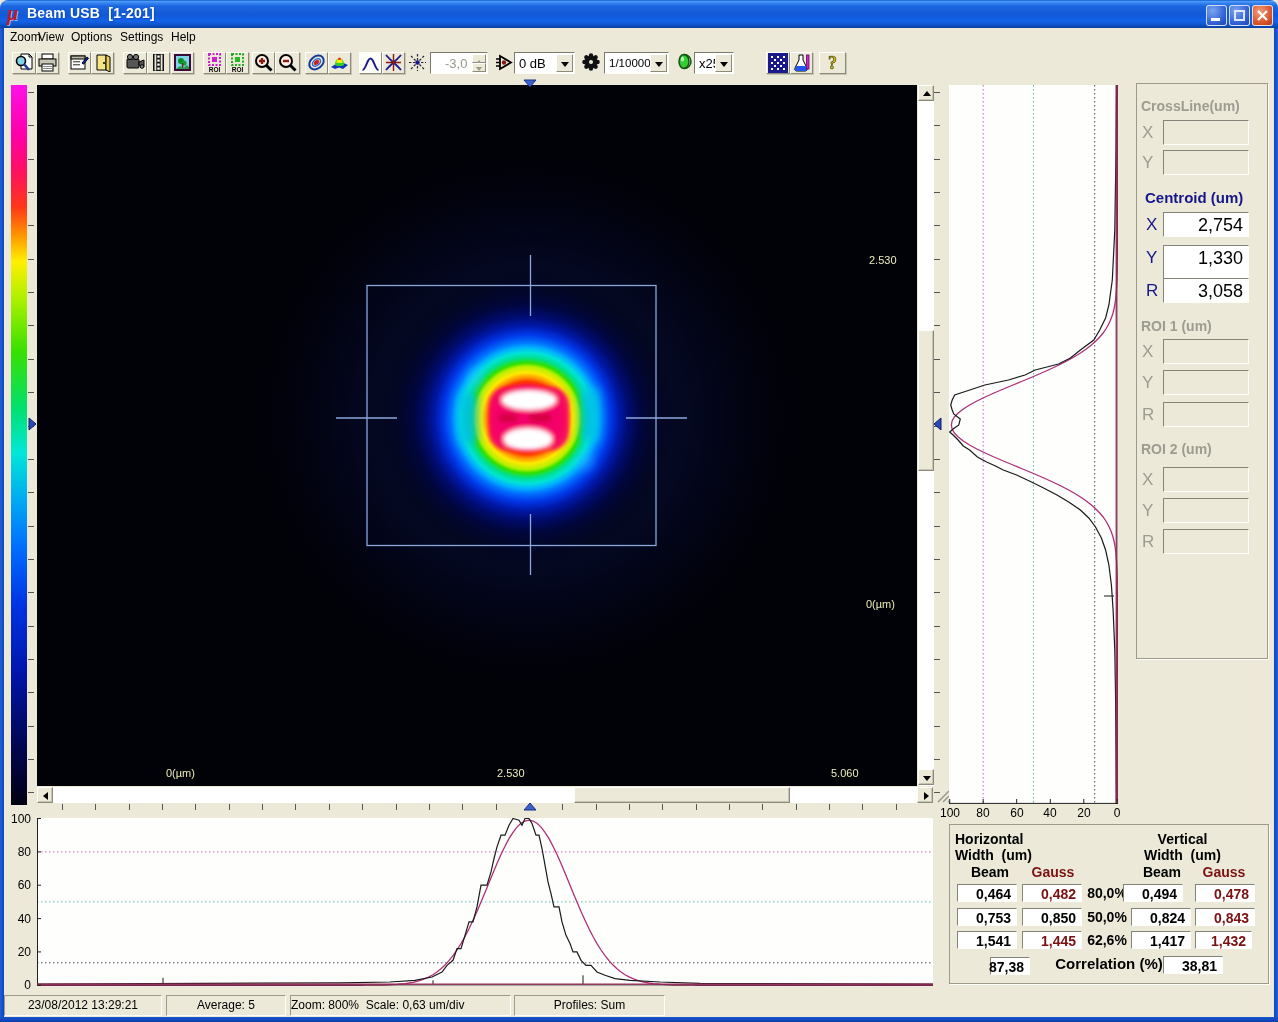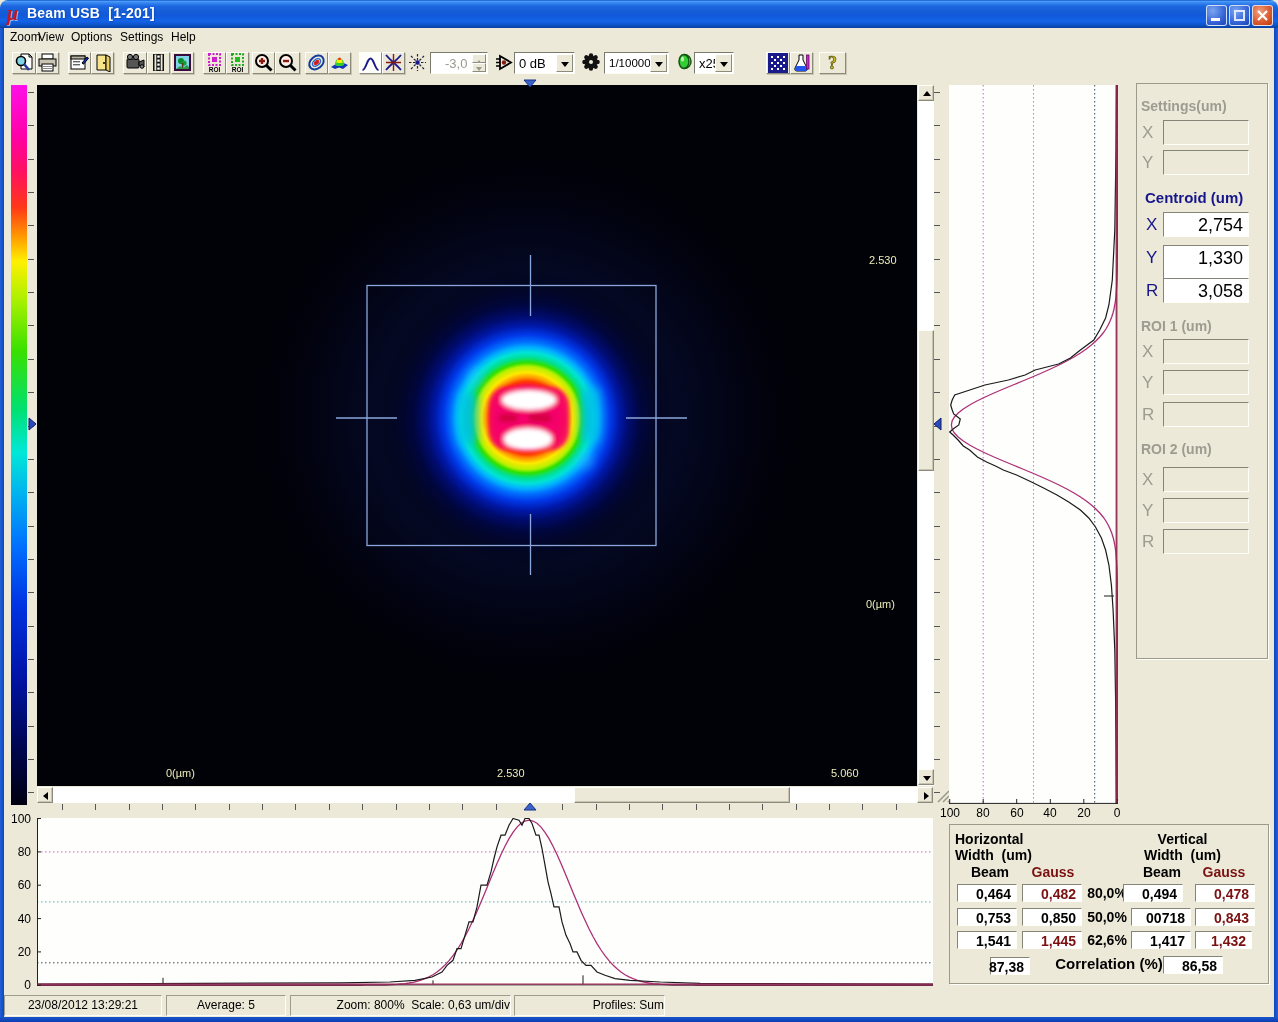--- a/index.html
+++ b/index.html
@@ -475,21 +475,21 @@
       <path d="M34.2 714v5" stroke="#202020"></path>
       <path d="M0.7 714v5" stroke="#202020"></path>
 </svg>
 <div class="abs" style="left:938px;top:806px;width:24px;text-align:center;font-size:12px">100</div>
 <div class="abs" style="left:971px;top:806px;width:24px;text-align:center;font-size:12px">80</div>
 <div class="abs" style="left:1005px;top:806px;width:24px;text-align:center;font-size:12px">60</div>
 <div class="abs" style="left:1038px;top:806px;width:24px;text-align:center;font-size:12px">40</div>
 <div class="abs" style="left:1072px;top:806px;width:24px;text-align:center;font-size:12px">20</div>
 <div class="abs" style="left:1105px;top:806px;width:24px;text-align:center;font-size:12px">0</div>
     <div class="abs" style="left:1136px;top:83px;width:132px;height:576px;border:1px solid #9c9a8c;box-shadow:1px 1px 0 #fffffa"></div>
-<div class="abs" style="left:1141px;top:98px;font:bold 14px 'Liberation Sans';color:#9d9c90">Settings(um)</div>
+<div class="abs" style="left:1141px;top:98px;font:bold 14px 'Liberation Sans';color:#9d9c90">CrossLine(um)</div>
 <div class="abs" style="left:1142px;top:123px;font:normal 17px 'Liberation Sans';color:#9d9c90">X</div>
 <div class="abs" style="left:1163px;top:120px;width:86px;height:25px;background:#ECE9D8;border:1px solid;border-color:#848478 #fffffa #fffffa #848478"></div>
 <div class="abs" style="left:1142px;top:153px;font:normal 17px 'Liberation Sans';color:#9d9c90">Y</div>
 <div class="abs" style="left:1163px;top:150px;width:86px;height:25px;background:#ECE9D8;border:1px solid;border-color:#848478 #fffffa #fffffa #848478"></div>
 <div class="abs" style="left:1145px;top:189px;font:bold 15px 'Liberation Sans';color:#16168c">Centroid (um)</div>
 <div class="abs" style="left:1146px;top:215px;font:normal 17px 'Liberation Sans';color:#16168c">X</div>
 <div class="abs" style="left:1163px;top:212px;width:86px;height:25px;background:#fff;border:1px solid;border-color:#848478 #fffffa #fffffa #848478">
       <div style="position:absolute;right:5px;top:2px;font:normal 18px 'Liberation Sans';color:#000">2,754</div>
     </div>
 <div class="abs" style="left:1146px;top:248px;font:normal 17px 'Liberation Sans';color:#16168c">Y</div>
@@ -535,21 +535,21 @@
       <div style="position:absolute;right:5px;top:1px;font:bold 14px 'Liberation Sans';color:#7a1010">0,478</div>
     </div>
 <div class="abs" style="left:957px;top:908px;width:60px;height:18px;background:#fff;border:1px solid;border-color:#848478 #fffffa #fffffa #848478">
       <div style="position:absolute;right:5px;top:1px;font:bold 14px 'Liberation Sans';color:#000">0,753</div>
     </div>
 <div class="abs" style="left:1022px;top:908px;width:60px;height:18px;background:#fff;border:1px solid;border-color:#848478 #fffffa #fffffa #848478">
       <div style="position:absolute;right:5px;top:1px;font:bold 14px 'Liberation Sans';color:#000000">0,850</div>
     </div>
 <div class="abs" style="left:1086px;top:909px;width:42px;text-align:center;font:bold 14px 'Liberation Sans';color:#000">50,0%</div>
 <div class="abs" style="left:1131px;top:908px;width:60px;height:18px;background:#fff;border:1px solid;border-color:#848478 #fffffa #fffffa #848478">
-      <div style="position:absolute;right:5px;top:1px;font:bold 14px 'Liberation Sans';color:#000">00718</div>
+      <div style="position:absolute;right:5px;top:1px;font:bold 14px 'Liberation Sans';color:#000">0,824</div>
     </div>
 <div class="abs" style="left:1195px;top:908px;width:60px;height:18px;background:#fff;border:1px solid;border-color:#848478 #fffffa #fffffa #848478">
       <div style="position:absolute;right:5px;top:1px;font:bold 14px 'Liberation Sans';color:#7a1010">0,843</div>
     </div>
 <div class="abs" style="left:957px;top:931px;width:60px;height:18px;background:#fff;border:1px solid;border-color:#848478 #fffffa #fffffa #848478">
       <div style="position:absolute;right:5px;top:1px;font:bold 14px 'Liberation Sans';color:#000">1,541</div>
     </div>
 <div class="abs" style="left:1022px;top:931px;width:60px;height:18px;background:#fff;border:1px solid;border-color:#848478 #fffffa #fffffa #848478">
       <div style="position:absolute;right:5px;top:1px;font:bold 14px 'Liberation Sans';color:#7a1010">1,445</div>
     </div>
@@ -558,18 +558,18 @@
       <div style="position:absolute;right:5px;top:1px;font:bold 14px 'Liberation Sans';color:#000">1,417</div>
     </div>
 <div class="abs" style="left:1195px;top:931px;width:57px;height:18px;background:#fff;border:1px solid;border-color:#848478 #fffffa #fffffa #848478">
       <div style="position:absolute;right:5px;top:1px;font:bold 14px 'Liberation Sans';color:#7a1010">1,432</div>
     </div>
 <div class="abs" style="left:990px;top:957px;width:40px;height:18px;background:#fff;border:1px solid;border-color:#848478 #fffffa #fffffa #848478">
       <div style="position:absolute;right:5px;top:1px;font:bold 14px 'Liberation Sans';color:#000">87,38</div>
     </div>
 <div class="abs" style="left:1055px;top:955px;width:108px;text-align:center;font:bold 15px 'Liberation Sans';color:#000">Correlation (%)</div>
 <div class="abs" style="left:1163px;top:956px;width:60px;height:18px;background:#fff;border:1px solid;border-color:#848478 #fffffa #fffffa #848478">
-      <div style="position:absolute;right:5px;top:1px;font:bold 14px 'Liberation Sans';color:#000">86,58</div>
+      <div style="position:absolute;right:5px;top:1px;font:bold 14px 'Liberation Sans';color:#000">38,81</div>
     </div>
 <div class="abs" style="left:4px;top:995px;width:158px;height:21px;border:1px solid;border-color:#9d9b8d #fffffa #fffffa #9d9b8d;font-size:12px;text-align:center;line-height:19px">23/08/2012 13:29:21</div>
 <div class="abs" style="left:166px;top:995px;width:120px;height:21px;border:1px solid;border-color:#9d9b8d #fffffa #fffffa #9d9b8d;font-size:12px;text-align:center;line-height:19px">Average: 5</div>
-<div class="abs" style="left:290px;top:995px;width:221px;height:21px;border:1px solid;border-color:#9d9b8d #fffffa #fffffa #9d9b8d;font-size:12px;text-align:right;line-height:19px">Zoom: 800%&nbsp; Scale: 0,63 um/div</div>
-<div class="abs" style="left:514px;top:995px;width:151px;height:21px;border:1px solid;border-color:#9d9b8d #fffffa #fffffa #9d9b8d;font-size:12px;text-align:right;line-height:19px">Profiles: Sum</div>
+<div class="abs" style="left:290px;top:995px;width:221px;height:21px;border:1px solid;border-color:#9d9b8d #fffffa #fffffa #9d9b8d;font-size:12px;text-align:left;line-height:19px">Zoom: 800%&nbsp; Scale: 0,63 um/div</div>
+<div class="abs" style="left:514px;top:995px;width:151px;height:21px;border:1px solid;border-color:#9d9b8d #fffffa #fffffa #9d9b8d;font-size:12px;text-align:center;line-height:19px">Profiles: Sum</div>
 </div>
 </body></html>

